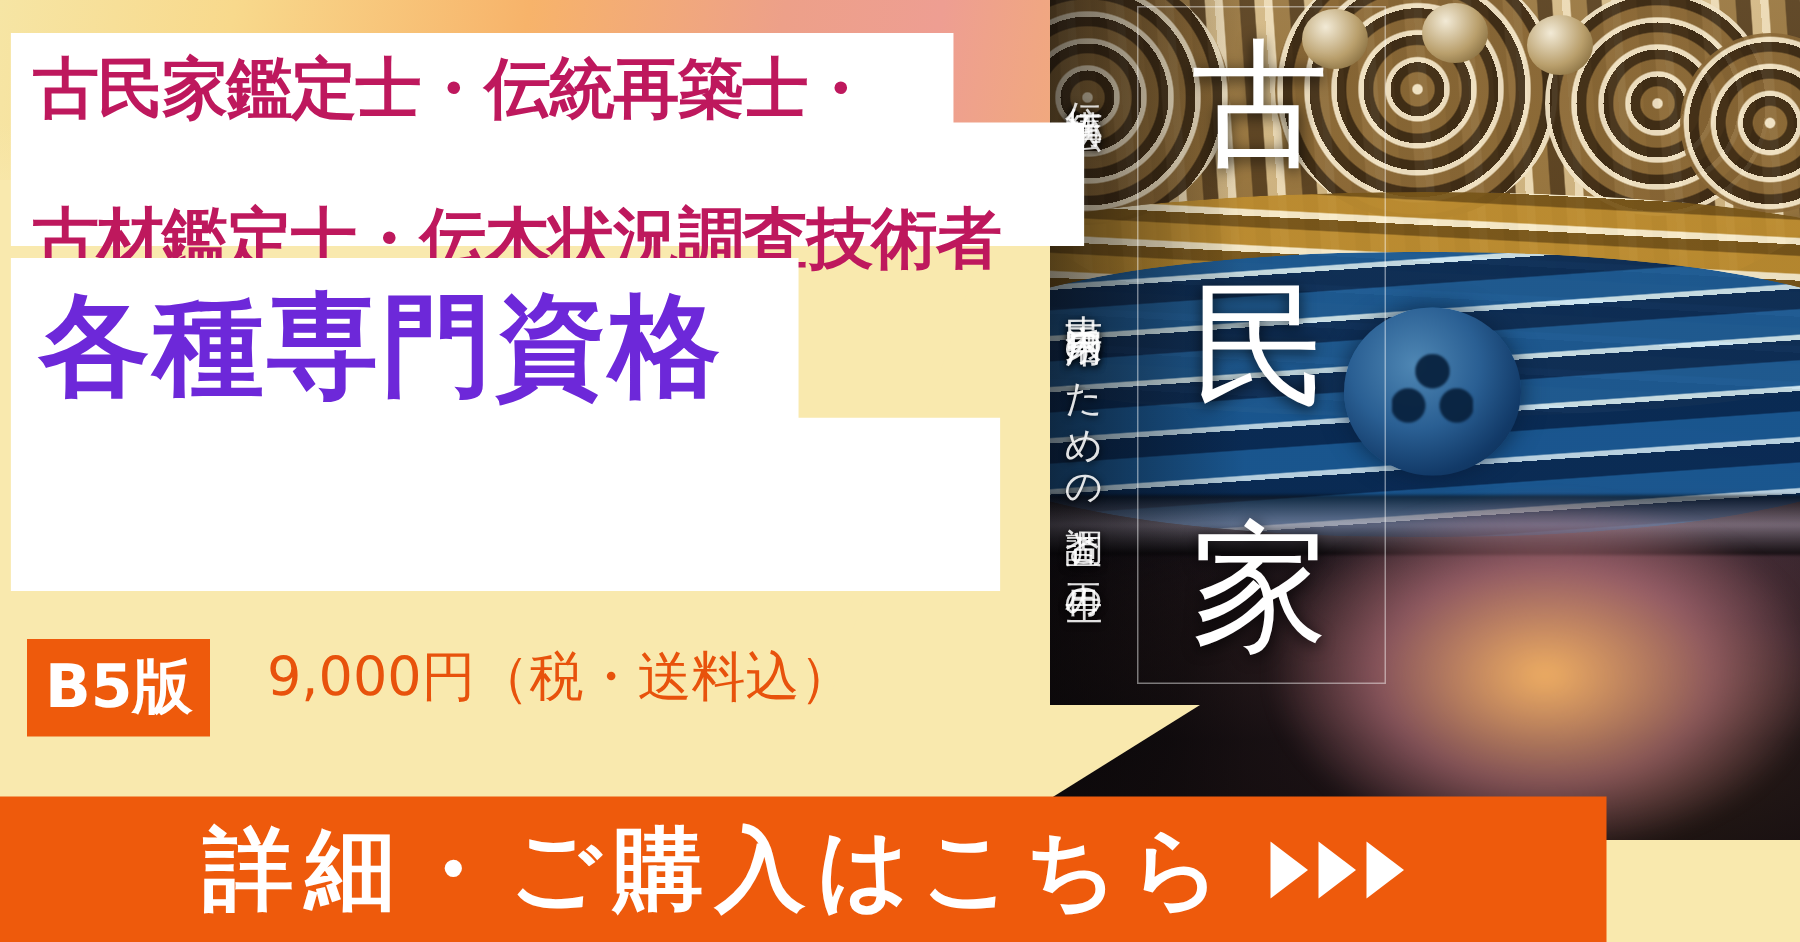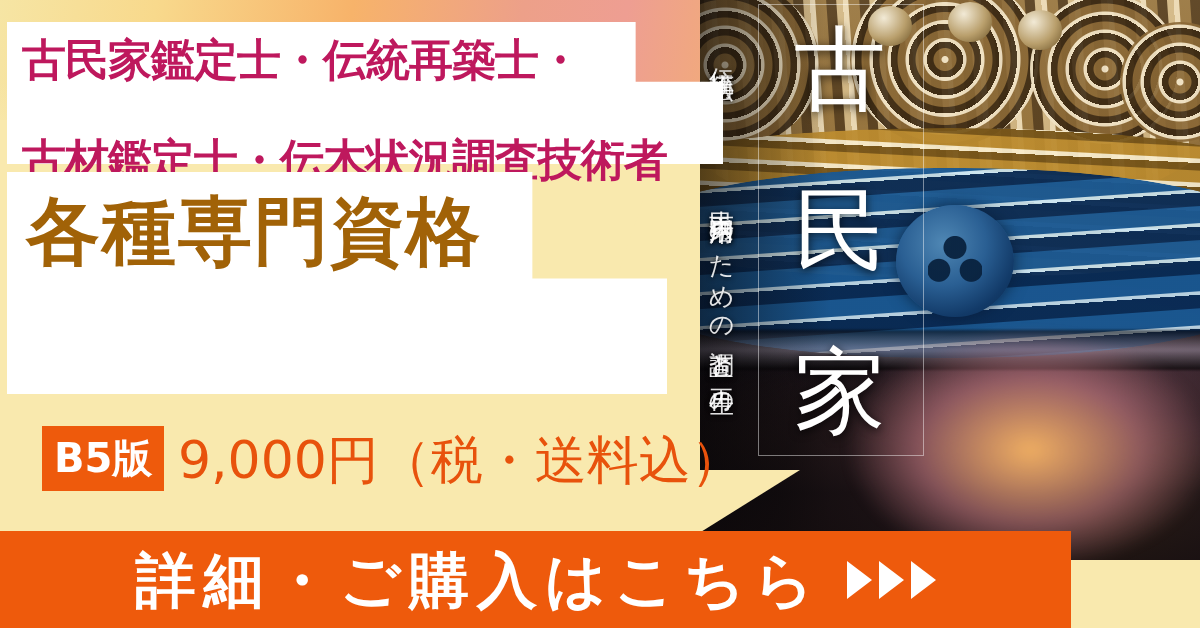--- a/index.html
+++ b/index.html
@@ -202,43 +202,42 @@
   .head-l1{left:22px;top:38px;}
   .head-l2{left:22px;top:96px;margin-top:42px;}
 
   
   .panel-mid{
     position:absolute;left:7px;top:172px;width:660px;height:222px;
     background:#ffffff;
     clip-path:polygon(0 0, 79.6% 0, 79.6% 48%, 100% 48%, 100% 100%, 0 100%);
   }
   .big-line{
-    position:absolute;color:#a16207;
+    position:absolute;color:#6d28d9;
     font-family:"DejaVu Sans","Liberation Sans",sans-serif;
     font-weight:700;font-size:74px;line-height:1;letter-spacing:2px;
     white-space:nowrap;
   }
   .big-l1{left:26px;top:194px;}
   .big-l2{left:176px;top:292px;}
 
   
   .badge{
     position:absolute;left:18px;top:426px;
     background:#EE5A0C;color:#ffffff;
     font-family:"DejaVu Sans","Liberation Sans",sans-serif;
     font-weight:700;font-size:40px;line-height:1;
     padding:12px 12px 13px;letter-spacing:0;
     white-space:nowrap;
-    margin-left:24px;
   }
   .price{
     position:absolute;left:178px;top:434px;
     color:#E8520C;
     font-family:"DejaVu Sans","Liberation Sans",sans-serif;
-    font-weight:400;font-size:52px;line-height:1;letter-spacing:0;
+    font-weight:400;font-size:36px;line-height:1;letter-spacing:0;
     white-space:nowrap;
   }
 
   
   .cta{
     position:absolute;left:0;top:531px;width:1071px;height:97px;
     background:#EE5A0C;
     display:flex;align-items:center;justify-content:center;
   }
   .cta-inner{display:flex;align-items:center;gap:22px;}

